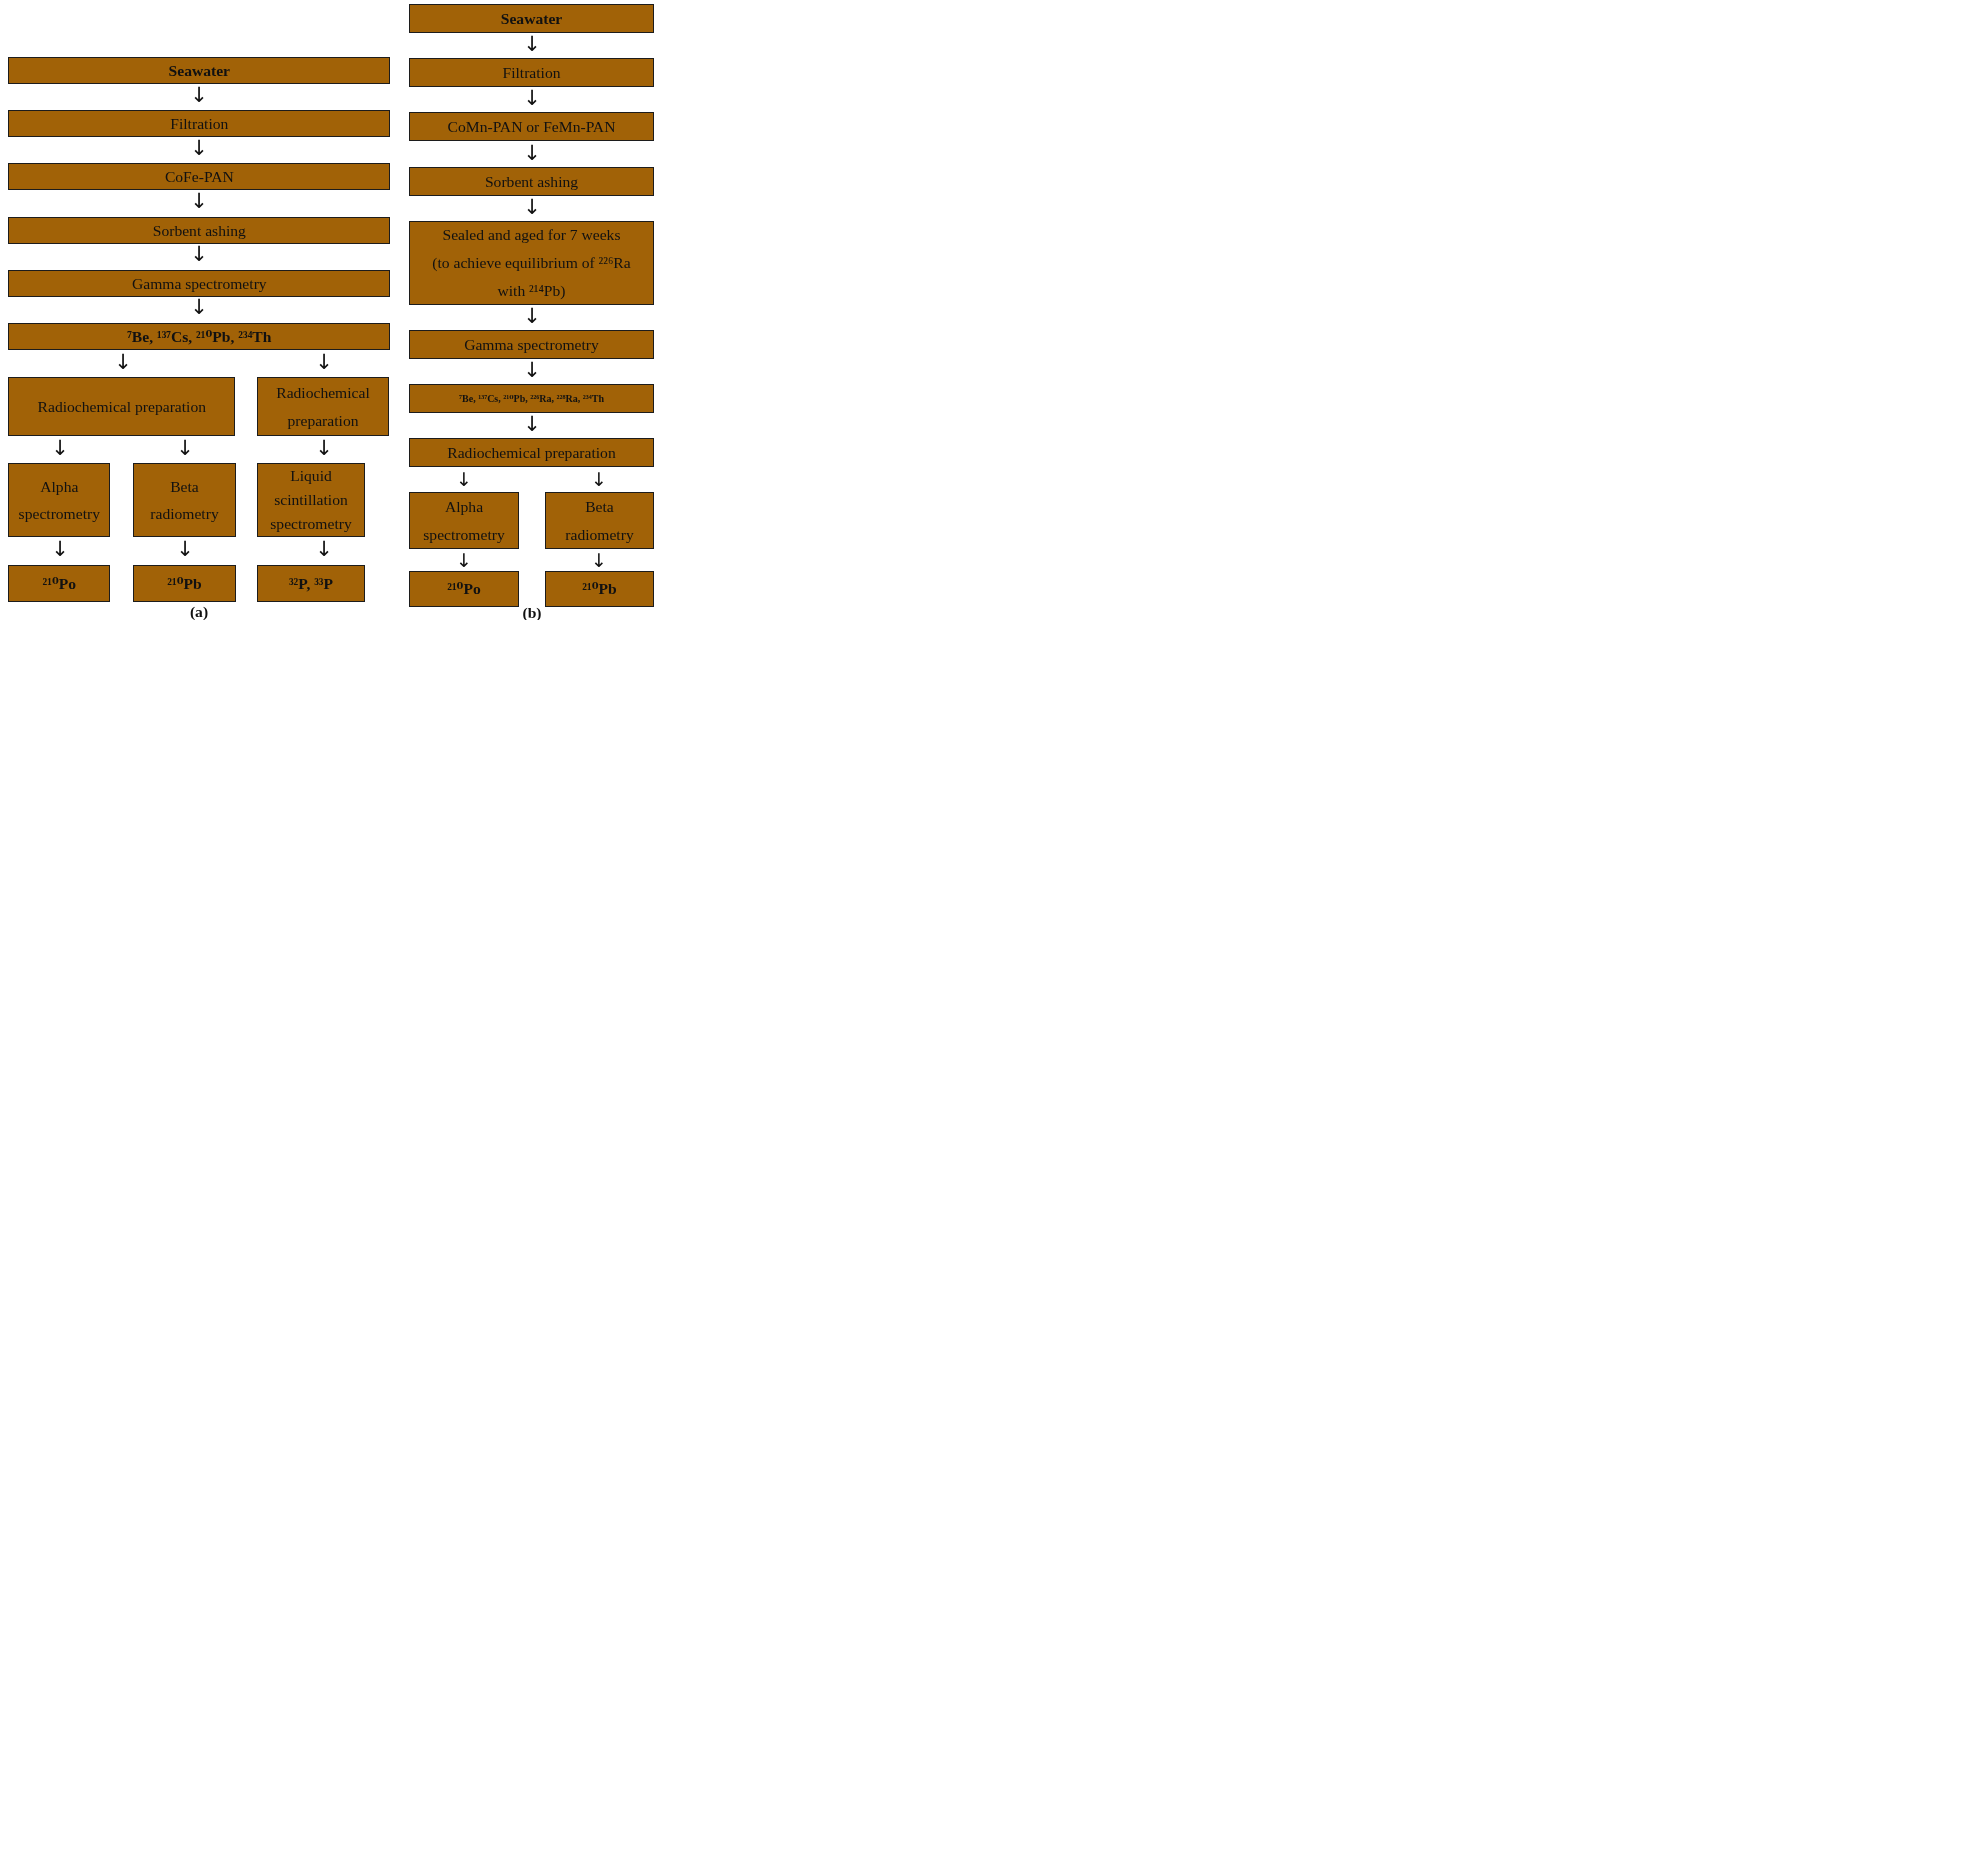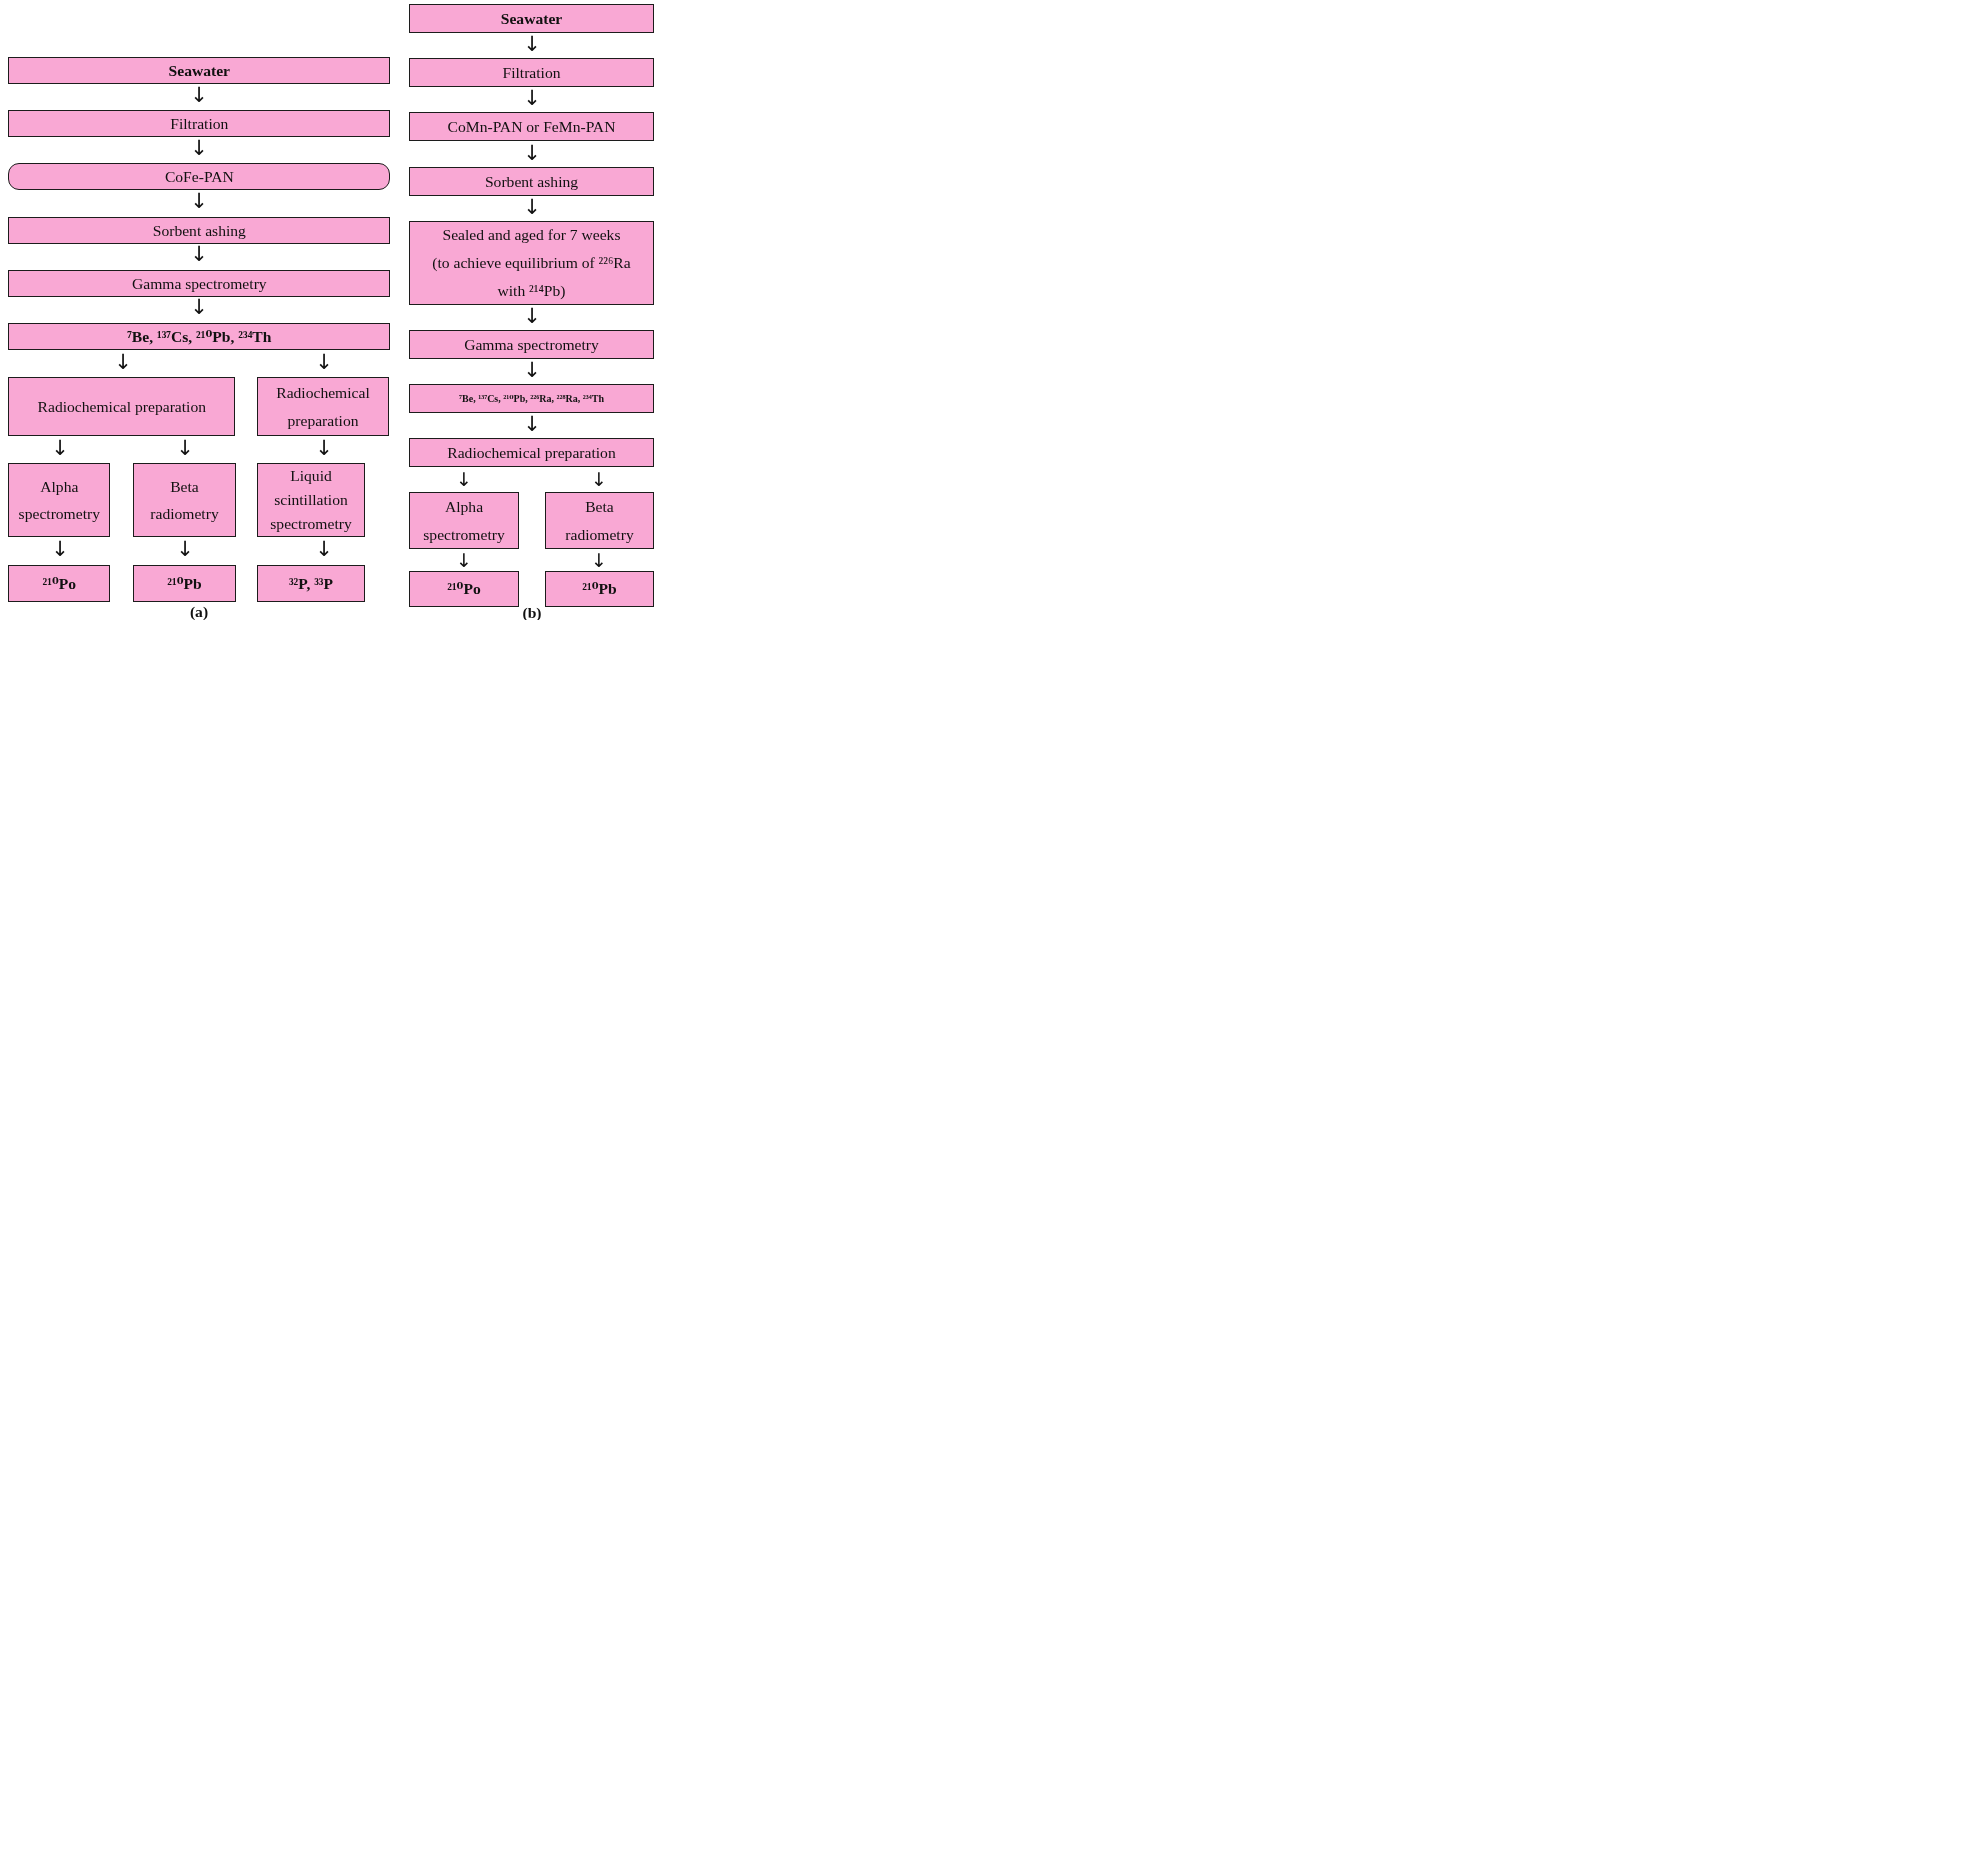--- a/index.html
+++ b/index.html
@@ -11,21 +11,21 @@
     position: relative;
     width: 662px;
     height: 620px;
     background: #ffffff;
     font-family: "Liberation Serif", "DejaVu Serif", serif;
     color: #111111;
   }
   .box {
     position: absolute;
     box-sizing: border-box;
-    background: #f9a8d4;
+    background: #a16207;
     border: 1px solid #1c1c1c;
     display: flex;
     flex-direction: column;
     align-items: center;
     justify-content: center;
     text-align: center;
     font-size: 15.6px;
     line-height: 1.75;
     padding: 0 3.1px;
   }
@@ -45,21 +45,21 @@
     position: absolute;
     transform: translateX(-50%);
     font-size: 15.6px;
     font-weight: bold;
   }
 
   
   .a-full { left: 8.3px; width: 382px; height: 27px; }
   .a-seawater   { top: 57px; }
   .a-filtration { top: 110px; }
-  .a-cofepan    { top: 163px; border-radius: 11px; }
+  .a-cofepan    { top: 163px; }
   .a-ashing     { top: 217px; }
   .a-gamma      { top: 270px; }
   .a-isotopes   { top: 323px; }
 
   .a-arr1 { left: 199px; top: 85px; }
   .a-arr2 { left: 199px; top: 138px; }
   .a-arr3 { left: 199px; top: 191px; }
   .a-arr4 { left: 199px; top: 244px; }
   .a-arr5 { left: 199px; top: 297px; }
 

